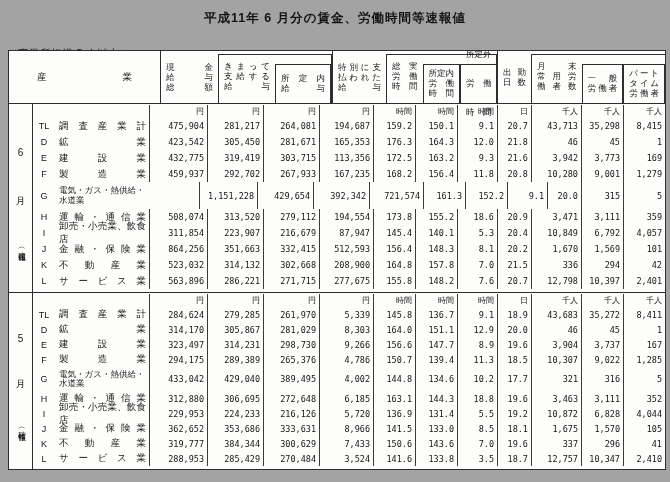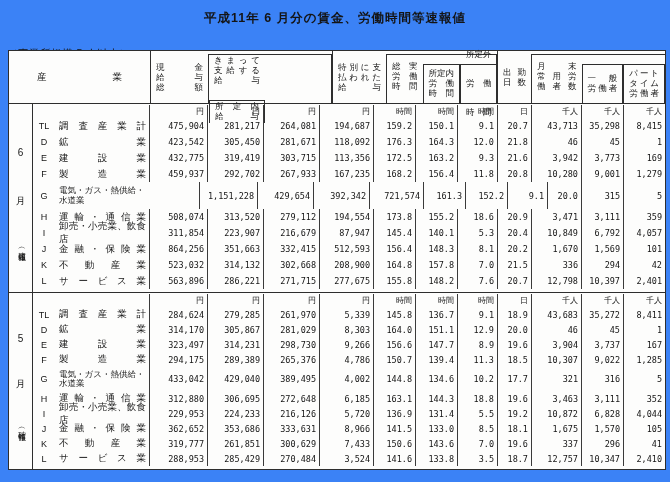--- a/index.html
+++ b/index.html
@@ -1,17 +1,17 @@
 <!DOCTYPE html>
 <html><head>
 <meta charset="utf-8">
 <style>
   html,body{margin:0;padding:0;background:#e8e8e8;}
   .page{
-    width:670px;height:482px;position:relative;background:#3b82f6;
+    width:670px;height:482px;position:relative;background:#a3a3a3;
     font-family:"Liberation Sans","DejaVu Sans",sans-serif;color:#141414;
     overflow:hidden;
   }
   .title{
     position:absolute;top:10px;left:0;width:100%;text-align:center;
     font-size:12.5px;font-weight:bold;letter-spacing:1px;
   }
   .subtitle{
     position:absolute;top:47px;left:7px;font-size:10.5px;letter-spacing:.5px;
   }
@@ -27,21 +27,21 @@
   .jline{text-align:justify;text-align-last:justify;line-height:10px;padding:0 5px;white-space:nowrap;}
   .h-ind{flex:1;}
   .h-ind .jline{padding:0 28px;font-size:9.5px;}
   .h-plain{border-left:1px solid #2e2e2e;}
   .hw58{width:58px;}
   .hw54{width:54px;}
   .hw34{width:34px;}
   .hgroup{
     display:flex;margin-top:3px;border:1px solid #2e2e2e;border-bottom:none;
   }
-  .hw114{width:124px;flex-direction:column;}
+  .hw114{width:114px;}
   .hw124{width:111px;}
   .hw134{width:134px;border-right:none;}
   .hpart{padding-bottom:6px;}
   .hsub{
     margin-top:9px;border:1px solid #2e2e2e;border-bottom:none;padding-bottom:2px;
   }
   .pw56{width:56px;} .pw42{width:42px;} .pw40{width:40px;gap:19px;} .pw50{width:50px;}
 
   
   .block{display:flex;font-size:9px;}
@@ -191,21 +191,21 @@
             <div class="num c10">8,415</div>
           </div>
           <div class="row">
             <div class="ind">
               <div class="code">D</div>
               <div class="lbl">鉱業</div>
             </div>
             <div class="num c0">423,542</div>
             <div class="num c1">305,450</div>
             <div class="num c2">281,671</div>
-            <div class="num c3">118,092</div>
+            <div class="num c3">165,353</div>
             <div class="num c4">176.3</div>
             <div class="num c5">164.3</div>
             <div class="num c6">12.0</div>
             <div class="num c7">21.8</div>
             <div class="num c8">46</div>
             <div class="num c9">45</div>
             <div class="num c10">1</div>
           </div>
           <div class="row">
             <div class="ind">
@@ -507,21 +507,21 @@
             <div class="num c8">1,675</div>
             <div class="num c9">1,570</div>
             <div class="num c10">105</div>
           </div>
           <div class="row">
             <div class="ind">
               <div class="code">K</div>
               <div class="lbl">不動産業</div>
             </div>
             <div class="num c0">319,777</div>
-            <div class="num c1">261,851</div>
+            <div class="num c1">384,344</div>
             <div class="num c2">300,629</div>
             <div class="num c3">7,433</div>
             <div class="num c4">150.6</div>
             <div class="num c5">143.6</div>
             <div class="num c6">7.0</div>
             <div class="num c7">19.6</div>
             <div class="num c8">337</div>
             <div class="num c9">296</div>
             <div class="num c10">41</div>
           </div>

